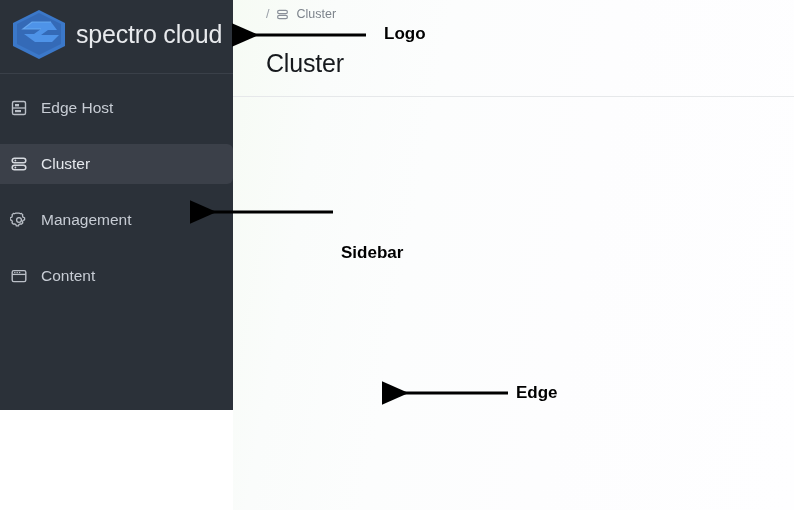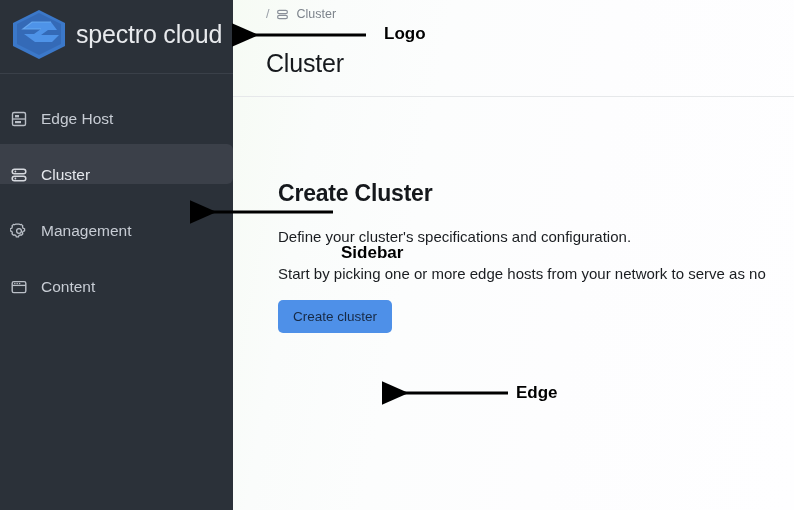--- a/index.html
+++ b/index.html
@@ -12,21 +12,21 @@
   .app {
     position: relative;
     width: 794px; height: 510px;
     display: flex;
     background: #ffffff;
   }
 
   
   .sidebar {
     width: 233px;
-    height: 510px;
+    height: 410px;
     flex: 0 0 233px;
     background: #2b3139;
     display: flex;
     flex-direction: column;
     position: relative;
     z-index: 2;
   }
   .logo-row {
     height: 68px;
     display: flex;
@@ -52,21 +52,21 @@
     margin: 5px 0 10px 0;
   }
   .nav {
     display: flex;
     flex-direction: column;
     padding-top: 4px;
   }
   .nav-item {
     height: 40px;
     display: flex;
-    align-items: flex-end;
+    align-items: center;
     gap: 13px;
     padding-left: 10px;
     margin-bottom: 16px;
     color: #c7ccd4;
     font-size: 15.5px;
     border-radius: 0 6px 6px 0;
     cursor: pointer;
   }
   .nav-item.active {
     background: #3b4049;
@@ -234,26 +234,20 @@
         <span class="bc-slash">/</span>
         <svg class="bc-icon" viewBox="0 0 18 18">
           <rect x="2.2" y="3.2" width="13.6" height="4.6" rx="2.3" fill="none" stroke="#8a9099" stroke-width="1.6"></rect>
           <rect x="2.2" y="10.2" width="13.6" height="4.6" rx="2.3" fill="none" stroke="#8a9099" stroke-width="1.6"></rect>
         </svg>
         <span class="bc-label">Cluster</span>
       </div>
       <h1 class="page-title">Cluster</h1>
     </header>
 
-    <div class="content">
-      <h2 class="section-title">Create Cluster</h2>
-      <p class="para">Define your cluster's specifications and configuration.</p>
-      <p class="para para2">Start by picking one or more edge hosts from your network to serve as no</p>
-      <button class="cta">Create cluster</button>
-    </div>
 
   </section>
 
   <svg class="overlay" viewBox="0 0 794 510">
     <defs>
       <marker id="arrowhead" markerWidth="9" markerHeight="8" refX="8.2" refY="4" orient="auto">
         <polygon points="9,0 0,4 9,8" fill="#000000"></polygon>
       </marker>
     </defs>
     <line x1="366" y1="35" x2="234" y2="35" stroke="#000000" stroke-width="3" marker-end="url(#arrowhead)"></line>

